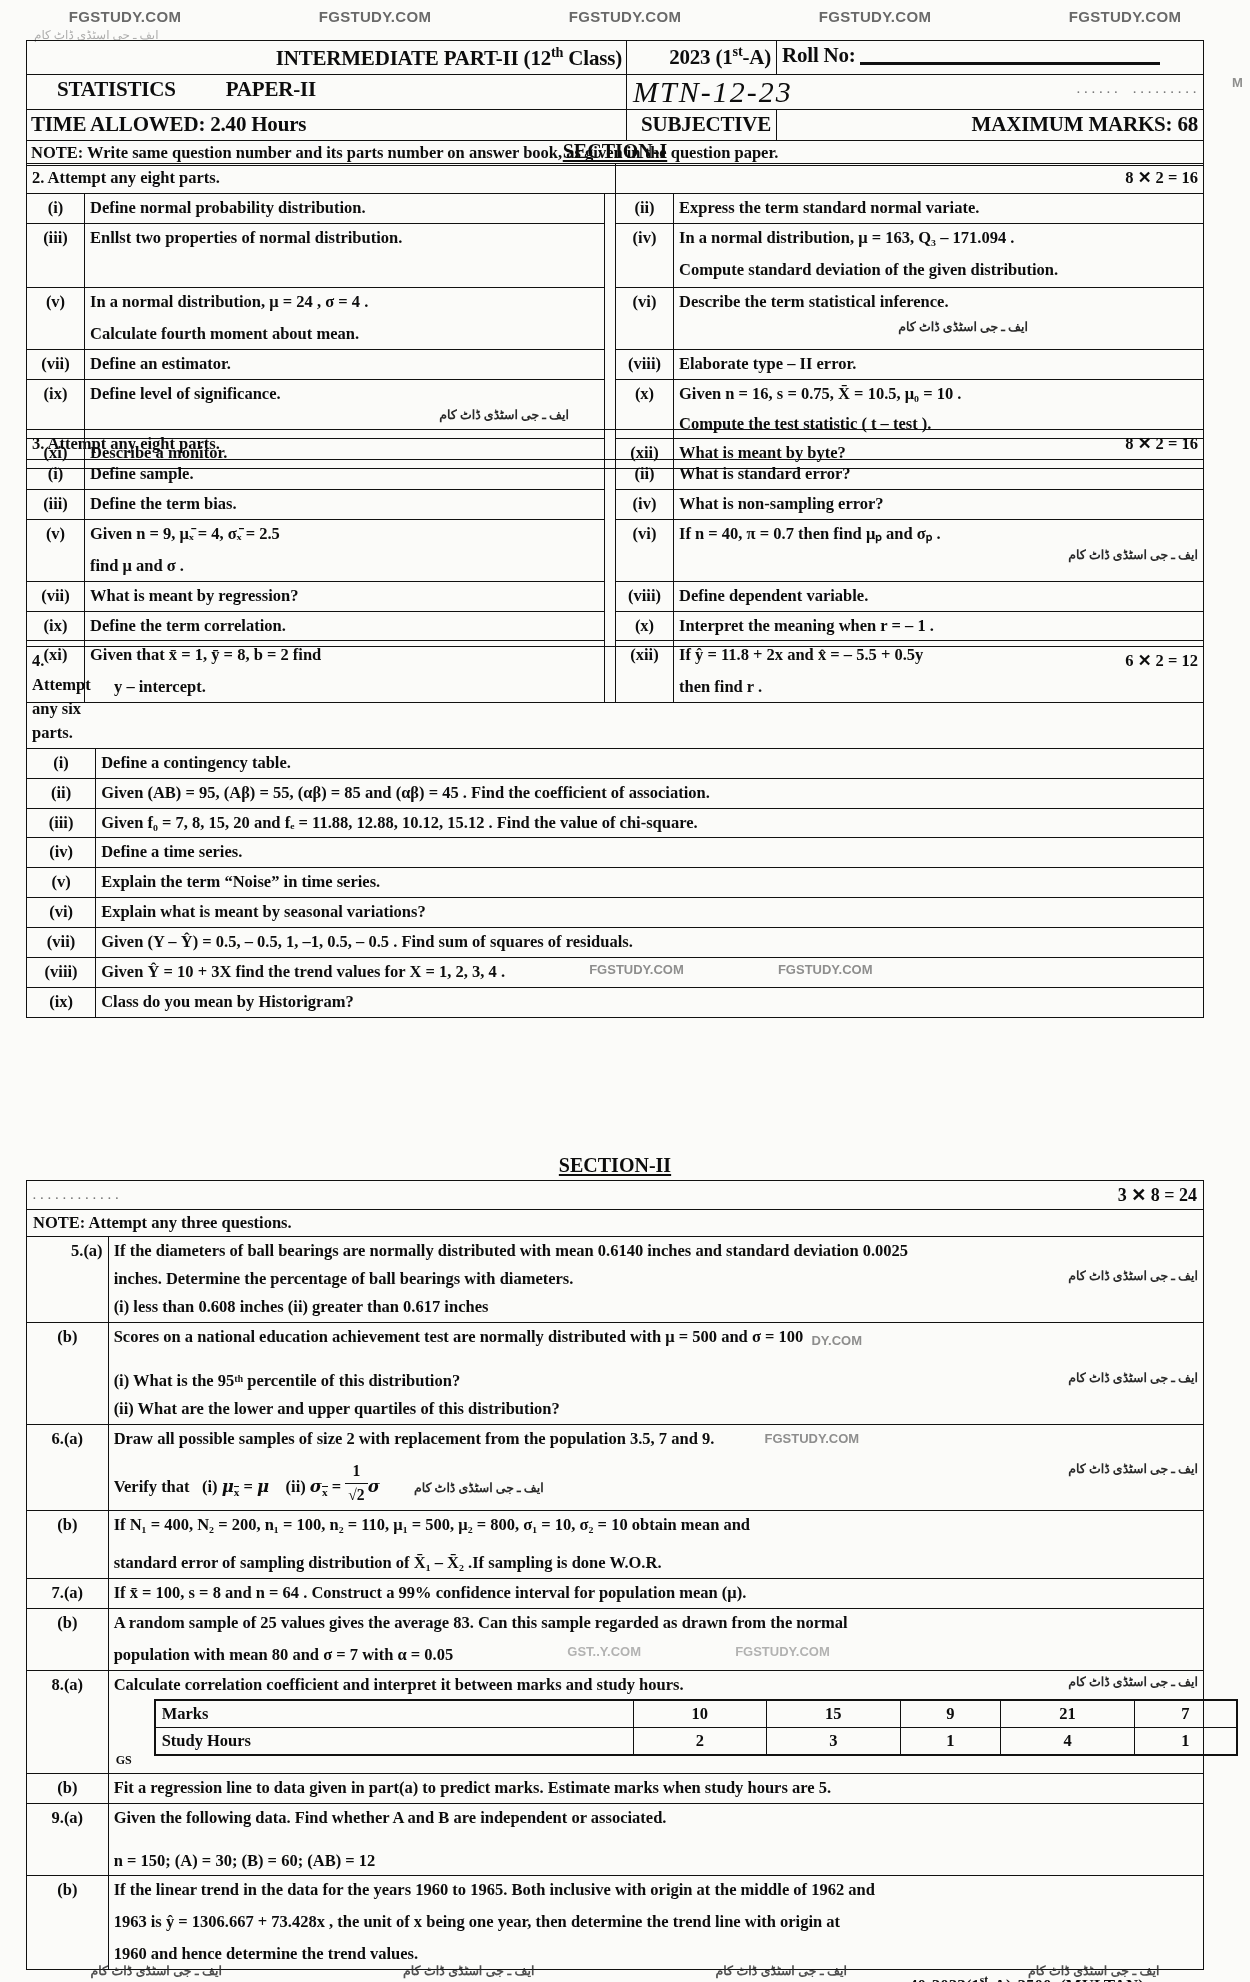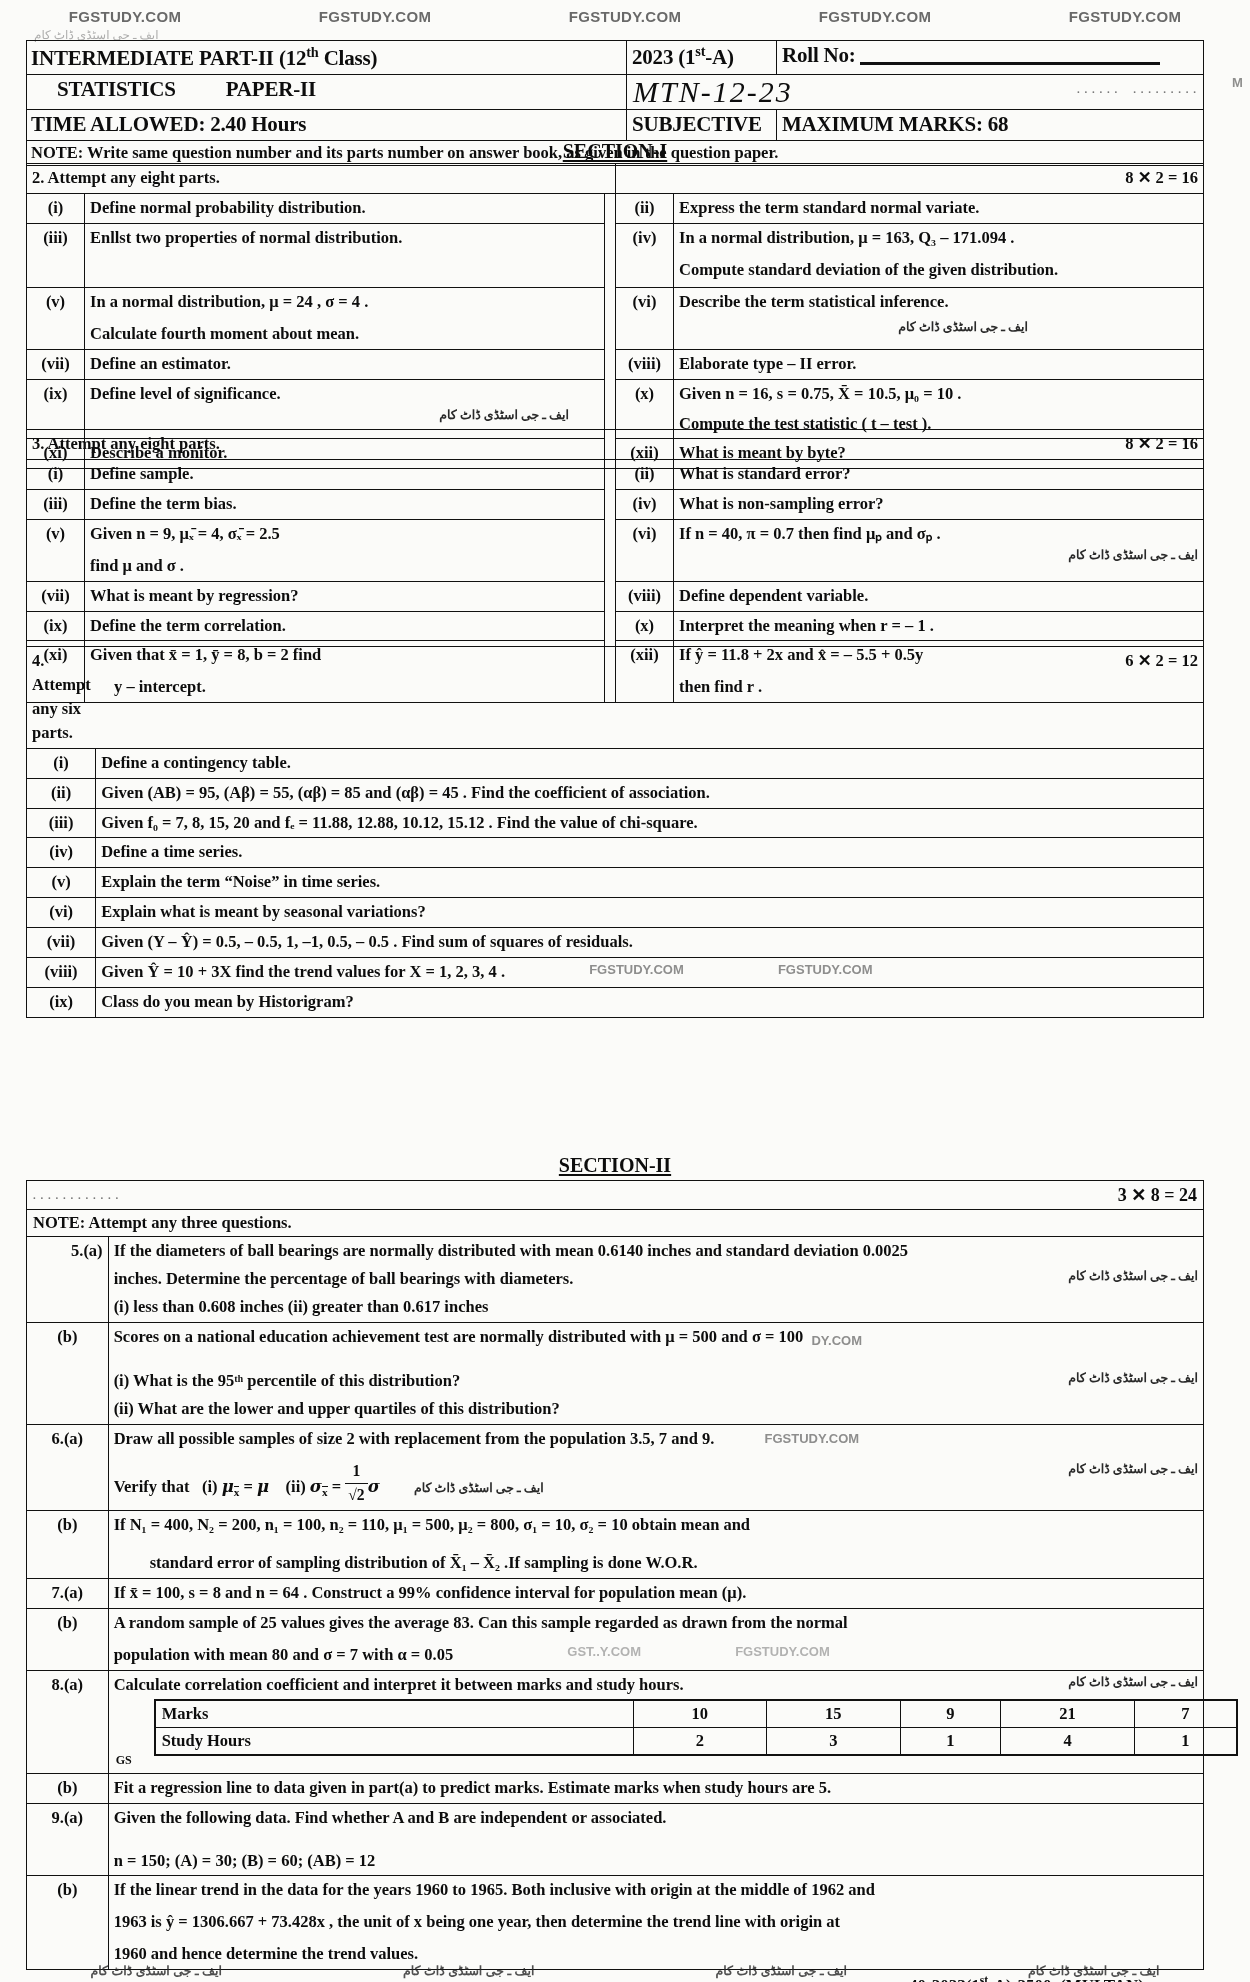--- a/index.html
+++ b/index.html
@@ -20,21 +20,21 @@
             color:#4a4a4a; letter-spacing:.3px; opacity:.82; }
   .wm-single { position:absolute; font-family:"Liberation Sans", sans-serif; font-weight:bold;
                font-size:13px; color:#6a6a6a; opacity:.75; }
   .wm-urdu { position:absolute; font-size:12px; color:#7a7a7a; opacity:.6; letter-spacing:1px; }
   table { border-collapse:collapse; width:100%; }
   td { border:1px solid #111; vertical-align:top; padding:2px 5px 3px 5px; }
 
   .hdr { position:absolute; left:26px; top:40px; width:1178px; }
   .hdr table td { font-family:"Liberation Serif", serif; font-weight:bold; }
   .hdr-big { font-size:21px; letter-spacing:-.2px; }
-  .hdr-c { text-align:left; }
+  .hdr-c { text-align:right; }
   .roll-line { display:inline-block; border-bottom:3px solid #111; width:300px; vertical-align:-3px; margin-left:4px;}
   .hand { font-family:"Liberation Serif", serif; font-size:30px; font-style:italic;
           letter-spacing:2px; font-weight:normal; }
   .note-row td { font-size:16.5px; font-weight:bold; padding:2px 4px; }
 
   .section-title { text-align:center; font-weight:bold; font-size:20px;
                    font-family:"Liberation Serif", serif; letter-spacing:0px;
                    text-decoration:underline; text-underline-offset:2px; }
   .qtable td { font-size:16.5px; font-weight:bold; line-height:1.45; }
   .rn { width:58px; text-align:center; font-weight:bold; white-space:nowrap; }
@@ -350,21 +350,21 @@
             <span class="urdu" style="margin-left:30px;">ایف ـ جی اسٹڈی ڈاٹ کام</span>
             <span class="urdu" style="float:right;">ایف ـ جی اسٹڈی ڈاٹ کام</span>
           </div>
         </td>
       </tr>
 
       <tr>
         <td class="rn">(b)</td>
         <td>
           <div>If  N₁ = 400,  N₂ = 200,  n₁ = 100,  n₂ = 110,  μ₁ = 500,  μ₂ = 800,  σ₁ = 10,  σ₂ = 10 obtain mean and</div>
-          <div style="margin-top:14px;margin-left:36px;">standard error of sampling distribution of  X̄₁ – X̄₂ .If sampling is done W.O.R.</div>
+          <div style="margin-top:14px;">standard error of sampling distribution of  X̄₁ – X̄₂ .If sampling is done W.O.R.</div>
         </td>
       </tr>
 
       <tr>
         <td class="rn">7.(a)</td>
         <td>If  x̄ = 100,  s = 8 and  n = 64 . Construct a 99% confidence interval for population mean (μ).</td>
       </tr>
 
       <tr>
         <td class="rn">(b)</td>

